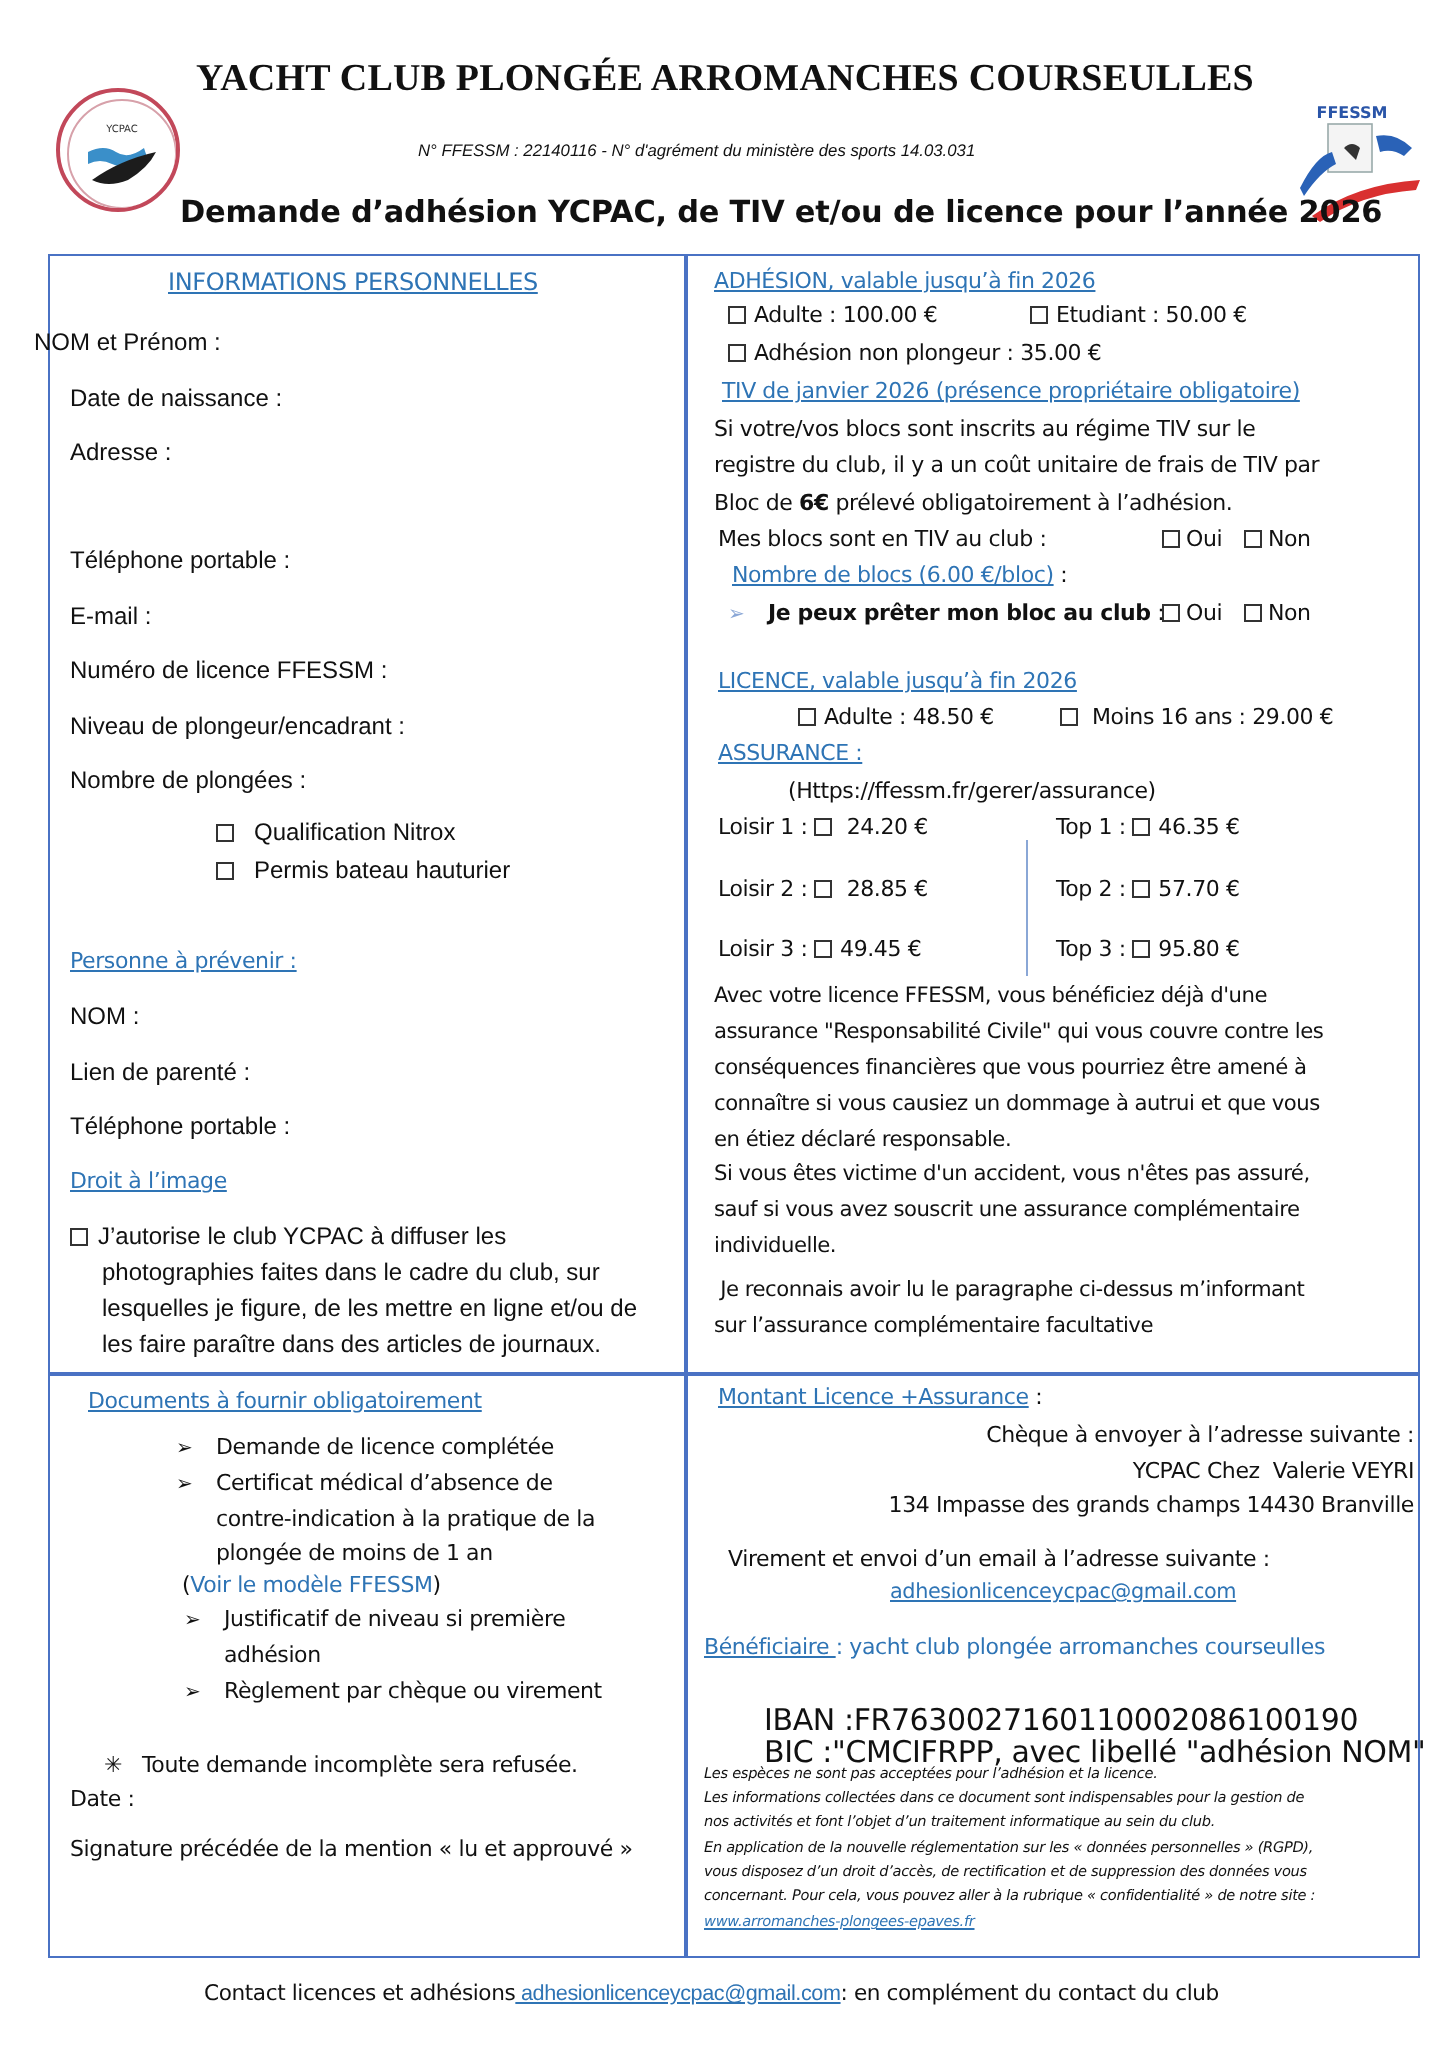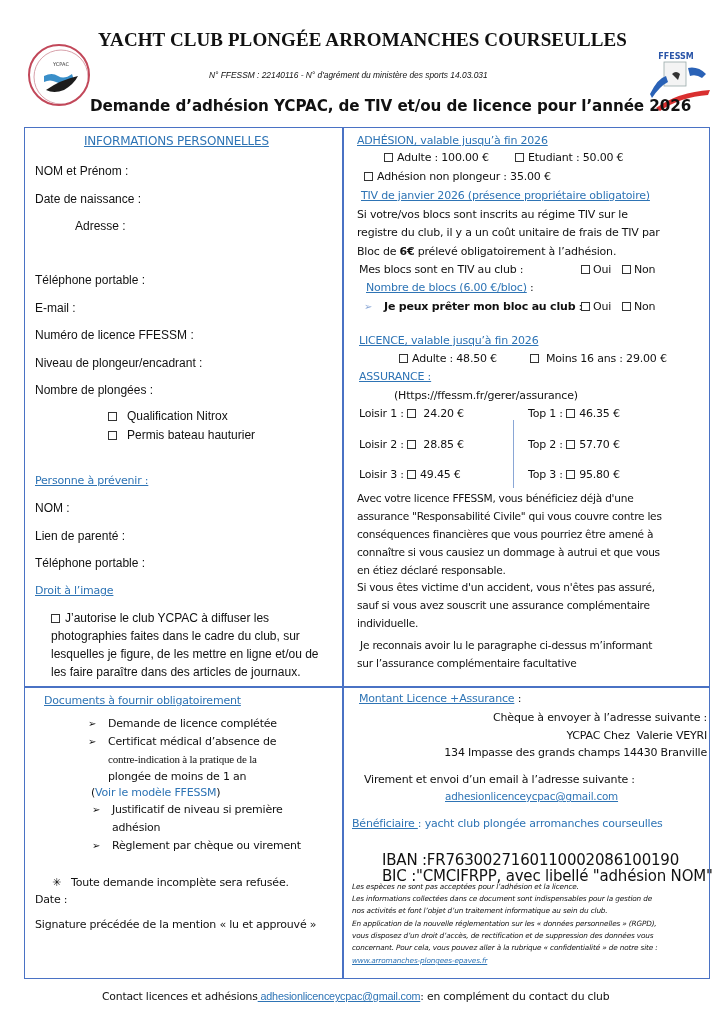--- a/index.html
+++ b/index.html
@@ -58,51 +58,51 @@
 </div>
 
 <div class="abs doc-title" style="left:90px; top:97px;">Demande d’adhésion YCPAC, de TIV et/ou de licence pour l’année 2026</div>
 
 <div class="abs frame" style="left:24px; top:127px; width:686px; height:852px;"></div>
 <div class="abs vline" style="left:342px; top:127px; height:852px;"></div>
 <div class="abs hline" style="left:24px; top:686px; width:686px;"></div>
 
 <div class="abs link-h" style="left:84px; top:134px; font-size:12px;">INFORMATIONS PERSONNELLES</div>
 
-<div class="abs cal" style="left:35px; top:164px;text-align:center;">NOM et Prénom :</div>
+<div class="abs cal" style="left:17px; top:164px;text-align:center;">NOM et Prénom :</div>
 <div class="abs cal" style="left:35px; top:192px;">Date de naissance :</div>
-<div class="abs cal" style="left:35px; top:219px;margin-left:40px;">Adresse :</div>
+<div class="abs cal" style="left:35px; top:219px;">Adresse :</div>
 <div class="abs cal" style="left:35px; top:273px;">Téléphone portable :</div>
 <div class="abs cal" style="left:35px; top:301px;">E-mail :</div>
 <div class="abs cal" style="left:35px; top:328px;">Numéro de licence FFESSM :</div>
 <div class="abs cal" style="left:35px; top:356px;">Niveau de plongeur/encadrant :</div>
 <div class="abs cal" style="left:35px; top:383px;">Nombre de plongées :</div>
 
 <div class="abs cal" style="left:108px; top:409px;">
   <span class="box" style="margin-right:10px;"></span><span>Qualification Nitrox</span>
 </div>
 <div class="abs cal" style="left:108px; top:428px;">
   <span class="box" style="margin-right:10px;"></span><span>Permis bateau hauturier</span>
 </div>
 
 <div class="abs link-h" style="left:35px; top:474px;">Personne à prévenir :</div>
 <div class="abs cal" style="left:35px; top:501px;">NOM :</div>
 <div class="abs cal" style="left:35px; top:529px;">Lien de parenté :</div>
 <div class="abs cal" style="left:35px; top:556px;">Téléphone portable :</div>
 
 <div class="abs link-h" style="left:35px; top:584px;">Droit à l’image</div>
-<div class="abs cal" style="left:35px; top:611px;margin-left:16px;">
+<div class="abs cal" style="left:35px; top:611px;">
   <span class="box" style="margin-right:5px;"></span><span>J’autorise le club YCPAC à diffuser les</span>
 </div>
 <div class="abs cal" style="left:51px; top:629px;">photographies faites dans le cadre du club, sur</div>
 <div class="abs cal" style="left:51px; top:647px;">lesquelles je figure, de les mettre en ligne et/ou de</div>
 <div class="abs cal" style="left:51px; top:665px;">les faire paraître dans des articles de journaux.</div>
 
 <div class="abs link-h" style="left:357px; top:134px;">ADHÉSION, valable jusqu’à fin 2026</div>
-<div class="abs comic" style="left:384px; top:151px;">
+<div class="abs comic" style="left:364px; top:151px;">
   <span class="box"></span><span>Adulte : 100.00 €</span>
 </div>
 <div class="abs comic" style="left:490px; top:151px;padding-left:25px;">
   <span class="box"></span><span>Etudiant : 50.00 €</span>
 </div>
 <div class="abs comic" style="left:364px; top:170px;">
   <span class="box"></span><span>Adhésion non plongeur : 35.00 €</span>
 </div>
 
 <div class="abs link-h" style="left:361px; top:189px;">TIV de janvier 2026 (présence propriétaire obligatoire)</div>
@@ -175,21 +175,21 @@
 <div class="abs comic-sm" style="left:357px; top:639px; white-space:pre;"> Je reconnais avoir lu le paragraphe ci-dessus m’informant</div>
 <div class="abs comic-sm" style="left:357px; top:657px;">sur l’assurance complémentaire facultative</div>
 
 <div class="abs link-h" style="left:44px; top:694px;">Documents à fournir obligatoirement</div>
 <div class="abs comic" style="left:88px; top:717px;">
   <span class="arrow">➢</span><span style="margin-left:6px;">Demande de licence complétée</span>
 </div>
 <div class="abs comic" style="left:88px; top:735px;">
   <span class="arrow">➢</span><span style="margin-left:6px;text-align:right;">Certificat médical d’absence de</span>
 </div>
-<div class="abs comic" style="left:108px; top:753px;font-family:Liberation Serif, serif;">contre-indication à la pratique de la</div>
+<div class="abs comic" style="left:108px; top:753px;">contre-indication à la pratique de la</div>
 <div class="abs comic" style="left:108px; top:770px;">plongée de moins de 1 an</div>
 <div class="abs comic" style="left:91px; top:786px;">
   <span>(</span><span class="blue">Voir le modèle FFESSM</span><span>)</span>
 </div>
 <div class="abs comic" style="left:92px; top:803px;">
   <span class="arrow">➢</span><span style="margin-left:6px;">Justificatif de niveau si première</span>
 </div>
 <div class="abs comic" style="left:112px; top:821px;">adhésion</div>
 <div class="abs comic" style="left:92px; top:839px;">
   <span class="arrow">➢</span><span style="margin-left:6px;">Règlement par chèque ou virement</span>

